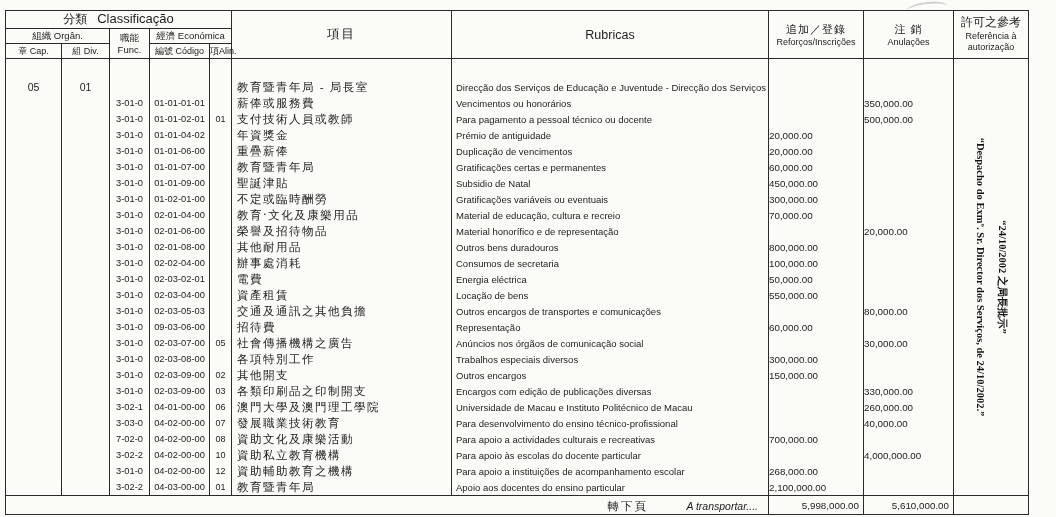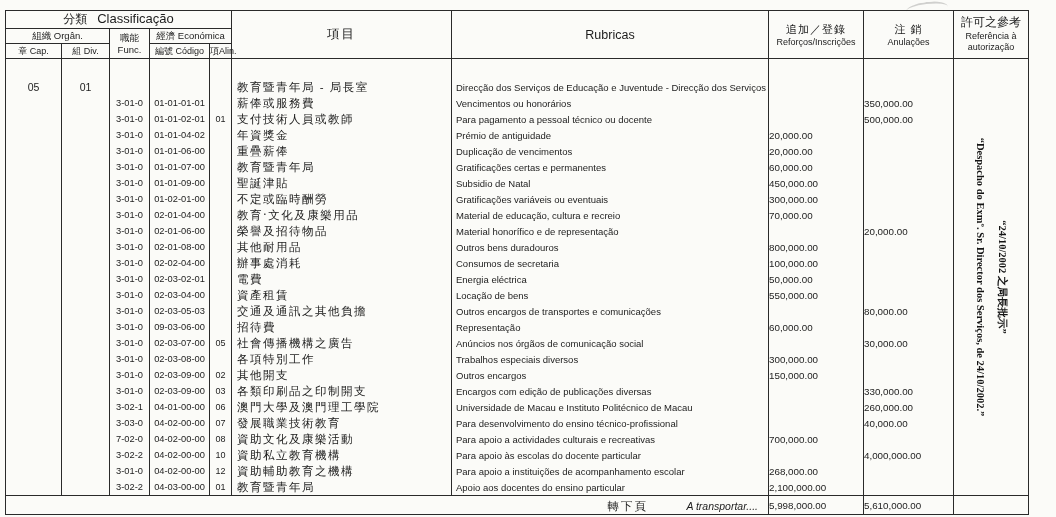--- a/index.html
+++ b/index.html
@@ -63,21 +63,21 @@
   }
   .auth-rotated div{white-space:nowrap;}
 
   tfoot td{
     border-top:1px solid #2a2a2a;border-bottom:1.5px solid #2a2a2a;
     height:17px;
   }
   .foot-label{text-align:right;padding-right:6px;}
   .foot-label .zh{font-size:11.5px;letter-spacing:2px;}
   .foot-label .pt{font-size:10.5px;font-style:italic;margin-left:34px;margin-right:4px;margin-top:33px;}
-  .foot-amount{padding-right:4px;font-size:9.8px;}
+  .foot-amount{text-align:right;padding-right:4px;font-size:9.8px;}
 
   .scan-artifact{
     position:absolute;left:906px;top:2px;width:42px;height:12px;
     border-top:2px solid rgba(110,110,110,0.30);
     border-radius:50%;transform:rotate(-7deg);
   }
 </style>
 </head>
 <body>
 

